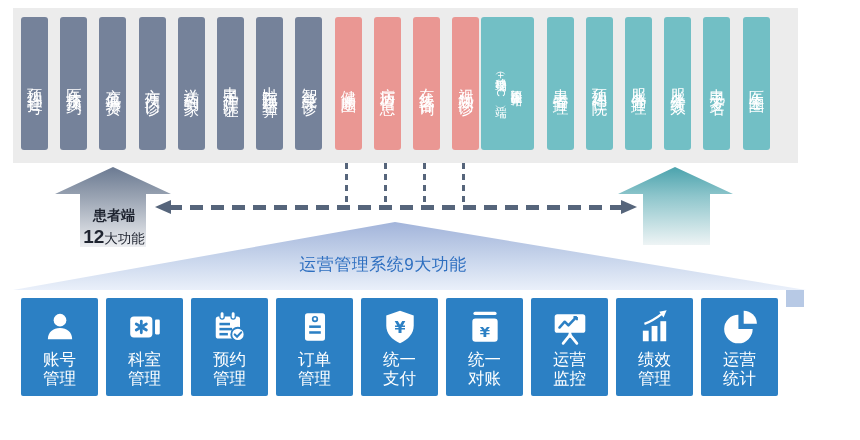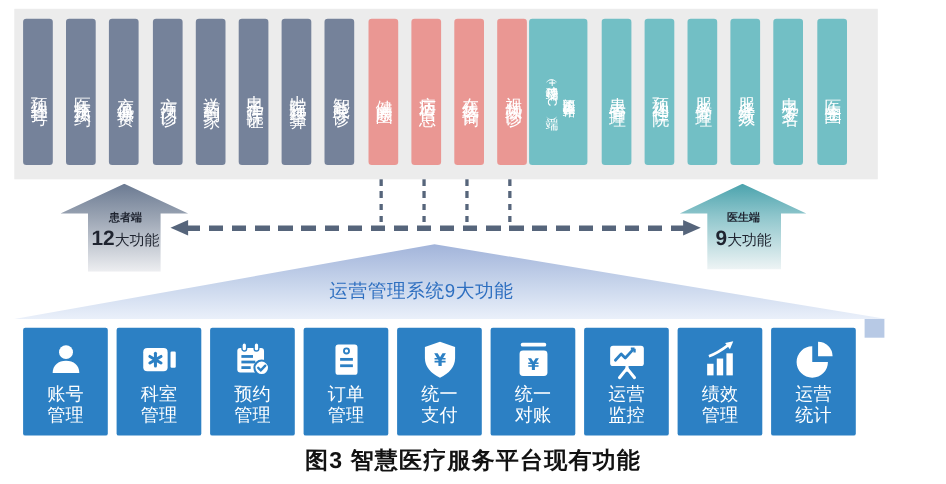--- a/index.html
+++ b/index.html
@@ -24,21 +24,21 @@
   .hdash{position:absolute;left:155px;top:200px;width:482px;height:15px;}
   .hdash .line{position:absolute;left:14px;right:14px;top:5px;height:5px;
     background:repeating-linear-gradient(90deg,var(--dash,#5D6C81) 0 13px,transparent 13px 21px);}
   .hdash .head-l{position:absolute;left:0;top:0;width:0;height:0;
     border-top:7.5px solid transparent;border-bottom:7.5px solid transparent;border-right:16px solid var(--dash,#5D6C81);}
   .hdash .head-r{position:absolute;right:0;top:0;width:0;height:0;
     border-top:7.5px solid transparent;border-bottom:7.5px solid transparent;border-left:16px solid var(--dash,#5D6C81);}
   
   .up-arrow{position:absolute;}
   .arrow-text{position:absolute;text-align:center;color:#1F2430;line-height:1.25;}
-  .arrow-text .t1{font-size:10px;font-weight:bold;display:block;}
+  .arrow-text .t1{font-size:14px;font-weight:bold;display:block;margin-top:14px;}
   .arrow-text .num{font-size:19px;font-weight:bold;}
   .arrow-text .suf{font-size:13.5px;margin-top:28px;}
   
   .roof{position:absolute;left:0;top:0;pointer-events:none;}
   .ops-banner{position:absolute;left:293px;top:253px;width:180px;text-align:center;
     color:var(--banner_text,#2E6FC0);font-size:17px;font-weight:normal;letter-spacing:.5px;}
   
   .cards{position:absolute;left:21px;top:298px;width:757px;height:98px;
     display:flex;justify-content:space-between;}
   .card{width:77px;height:98px;background:var(--card_blue,#2C80C4);border-radius:2px;
@@ -144,24 +144,20 @@
   <svg class="up-arrow" style="left:615px;top:167px" width="118" height="78" viewBox="0 0 118 78">
     <defs>
       <linearGradient id="gradDoctor" x1="0" y1="0" x2="0" y2="1">
         <stop offset="0" stop-color="#4BA3AD"></stop>
         <stop offset="0.38" stop-color="#8FC6CC"></stop>
         <stop offset="1" stop-color="#EEF4F5"></stop>
       </linearGradient>
     </defs>
     <polygon points="60,0 118,27 95,27 95,78 28,78 28,27 3,27" fill="url(#gradDoctor)"></polygon>
   </svg>
-  <div class="arrow-text" style="left:630px;top:193px;width:92px">
-    <span class="t1">医生端</span>
-    <span class="num">9</span><span class="suf">大功能</span>
-  </div>
 
   <svg class="roof" width="860" height="440" viewBox="0 0 860 440">
     <defs>
       <linearGradient id="gradRoof" x1="0" y1="0" x2="0" y2="1">
         <stop offset="0" stop-color="#A2B4DA"></stop>
         <stop offset="0.55" stop-color="#C9D6EC"></stop>
         <stop offset="1" stop-color="#EAF0FA"></stop>
       </linearGradient>
     </defs>
     <polygon points="13,290 395,222 806,290" fill="url(#gradRoof)"></polygon>
@@ -283,15 +279,14 @@
           <svg viewBox="0 0 36 36" width="38" height="38">
             <path d="M16.5 6.5 A13.5 13.5 0 1 0 30 20 L16.5 20 Z" fill="#fff"></path>
             <path d="M21.5 2.5 A12.5 12.5 0 0 1 34 15 L21.5 15 Z" fill="#fff"></path>
           </svg>
         </div>
       <div class="card-label">运营
 统计</div>
     </div>
     </div>
 
-  <div class="caption">图3 智慧医疗服务平台现有功能</div>
 
 </div>
 
 </body></html>

